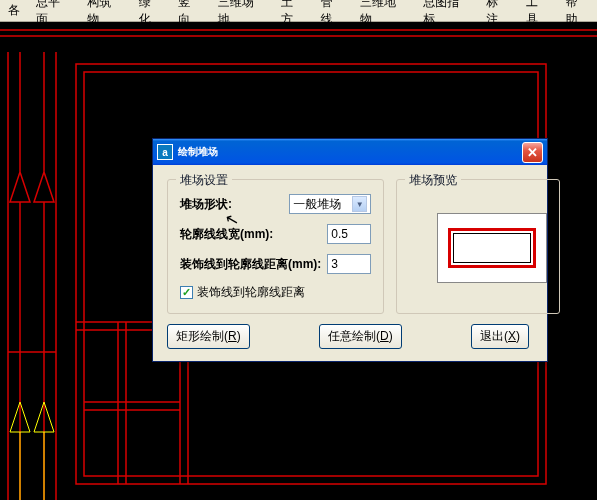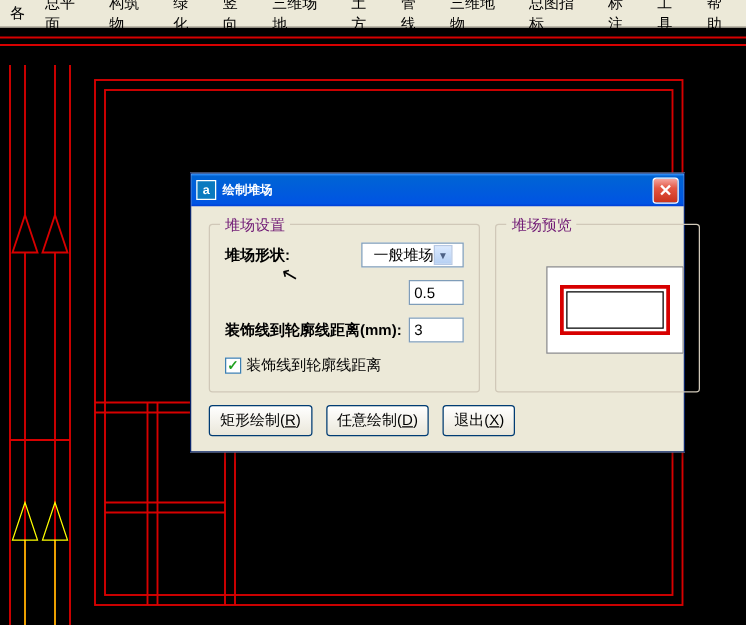--- a/index.html
+++ b/index.html
@@ -93,39 +93,39 @@
   border-radius: 3px;
   padding: 14px 12px 12px 12px;
   position: relative;
 }
 .fieldset .legend {
   position: absolute;
   top: -8px;
   left: 8px;
   background: #ece9d8;
   padding: 0 4px;
-  color: #701a75;
+  color: #0f172a;
   font-size: 12px;
 }
 .left-fs { flex: 1.25; }
 .right-fs { flex: 1; display: flex; align-items: center; justify-content: center; min-height: 130px; padding-left: 40px;}
 .form-row { display: flex; align-items: center; margin-bottom: 10px; gap: 6px; }
 .form-row label { flex: 0 0 auto; white-space: nowrap; font-weight: bold; }
 .combo, .txt {
   border: 1px solid #7f9db9;
   background: #fff;
   font-size: 12px;
   height: 20px;
   padding: 1px 3px;
 }
 .combo {
   width: 82px;
   display: flex;
   align-items: center;
-  justify-content: center;
+  justify-content: space-between;
   margin-left: auto;
 }
 .combo .arrow {
   width: 15px;
   height: 16px;
   background: linear-gradient(#dbeaff,#b6d0f3);
   border: 1px solid #b6c8e4;
   display: flex; align-items: center; justify-content: center;
   font-size: 8px;
   color: #4d6185;
@@ -152,21 +152,21 @@
   border: 3px solid #d70000;
   padding: 2px;
 }
 .preview .inner {
   border: 1px solid #000;
   width: 78px;
   height: 30px;
 }
 .button-row {
   display: flex;
-  justify-content: flex-start;
+  justify-content: space-between;
   gap: 11px;
   padding-right: 4px;
 }
 .btn {
   border: 1px solid #003c74;
   background: linear-gradient(#fff, #eae7da);
   border-radius: 3px;
   padding: 3px 8px;
   font-size: 12px;
   font-family: inherit;
@@ -249,20 +249,21 @@
 
         <div class="form-row">
           <label>堆场形状:</label>
           <div class="combo">
             <span>一般堆场</span>
             <span class="arrow">▼</span>
           </div>
         </div>
 
         <div class="form-row">
+          <label>轮廓线线宽(mm):</label>
           <input class="txt" value="0.5" style="">
         </div>
 
         <div class="form-row">
           <label>装饰线到轮廓线距离(mm):</label>
           <input class="txt" value="3" style="">
         </div>
 
         <div class="check-row">
           <div class="check">

